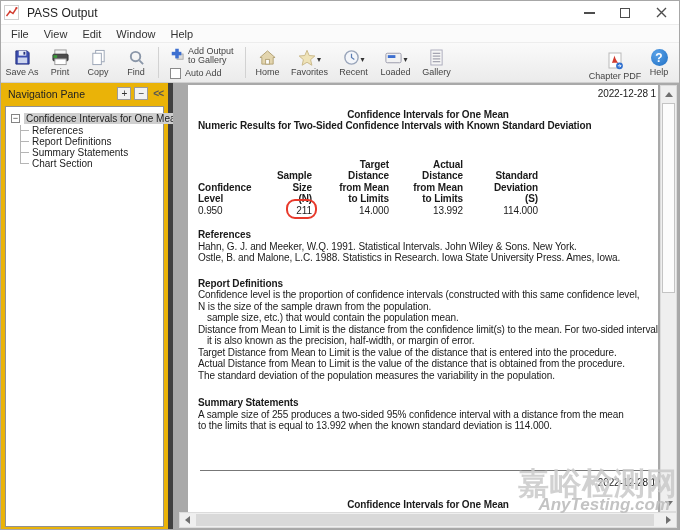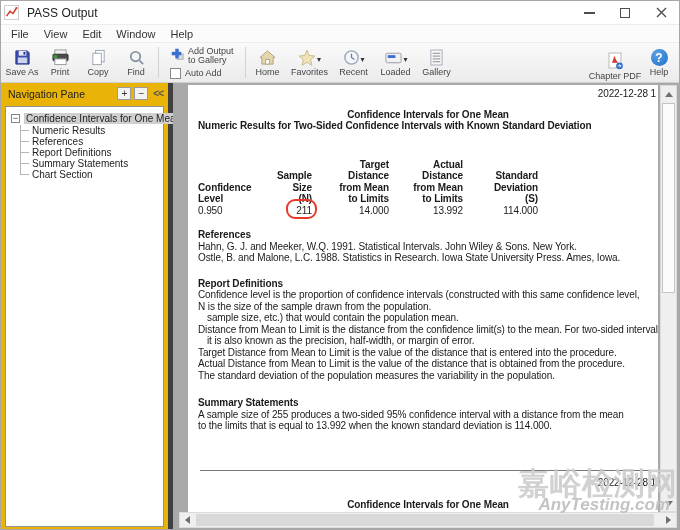--- a/index.html
+++ b/index.html
@@ -286,24 +286,20 @@
       <span class="nav-hide">&lt;&lt;</span>
     </div>
     <div class="tree">
       <div class="tree-root">
         <span class="expander">−</span>
         <span class="root-label">Confidence Intervals for One Mean</span>
       </div>
       <div class="tree-children">
         <div class="tree-child">
             <span class="dash"></span>
-            <span class="child-label">Numeric Results</span>
-          </div>
-        <div class="tree-child">
-            <span class="dash"></span>
             <span class="child-label">References</span>
           </div>
         <div class="tree-child">
             <span class="dash"></span>
             <span class="child-label">Report Definitions</span>
           </div>
         <div class="tree-child">
             <span class="dash"></span>
             <span class="child-label">Summary Statements</span>
           </div>

